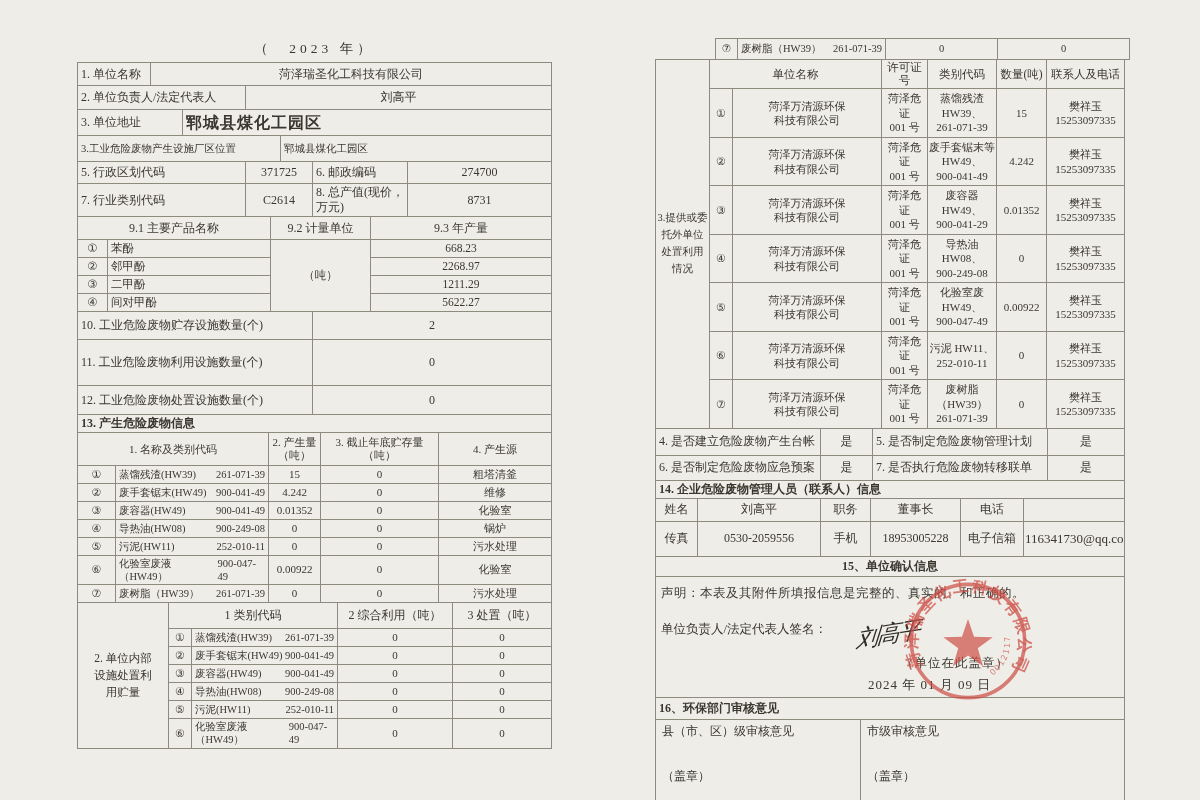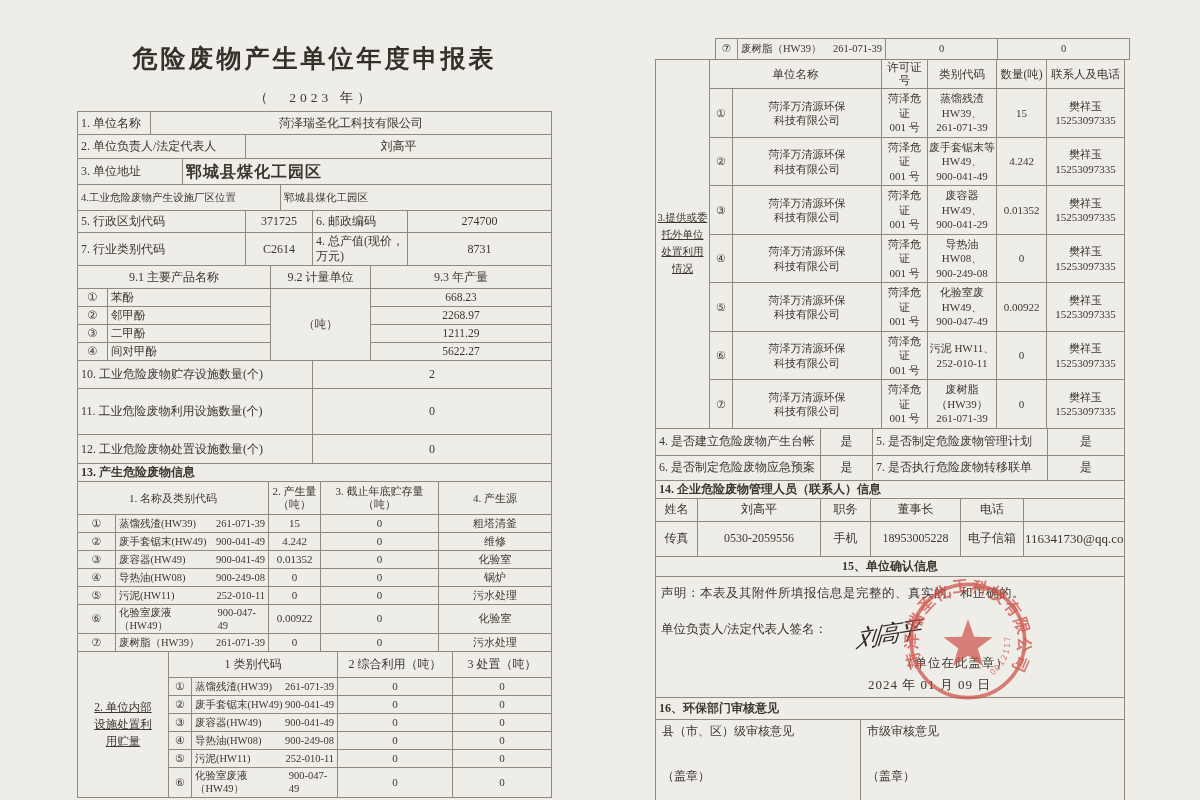--- a/index.html
+++ b/index.html
@@ -42,21 +42,21 @@
   .tprod .hd td{height:20px;}
   .tprod .dr td{height:15px;font-size:11.5px;}
   .t1012 td{height:25px;}
   .sec-title td{height:15px;font-weight:bold;}
   .twaste .hd td{height:30px;font-size:11px;line-height:1.15;}
   .twaste .dr td{height:15px;font-size:11px;}
   .splitcell{display:flex;justify-content:space-between;font-size:10.5px;}
   .flexrow{display:flex;margin-top:-1px;align-items:stretch;}
   .sidebox{
     box-sizing:border-box;border:1px solid var(--border);
-    display:flex;align-items:center;justify-content:center;text-align:center;text-decoration:underline;
+    display:flex;align-items:center;justify-content:center;text-align:center;
   }
   .side-int{width:92px;font-size:11.5px;line-height:1.5;}
   .side-ext{width:55px;font-size:10.5px;line-height:1.6;padding:0 1px;}
   .flexrow > .grow{flex:1;margin-left:-1px;}
   .tint .hd td{height:23px;}
   .tint .dr td{height:15px;font-size:11px;}
   
   .tcont{width:415px;margin-left:60px;}
   .tcont td{height:18px;font-size:10.5px;}
   .text .hd td{height:26px;font-size:11.5px;line-height:1.15;}
@@ -82,21 +82,20 @@
   .seal{position:absolute;left:248px;top:0px;opacity:0.85;}
   .ts16 td{height:19px;}
   .treview td{height:112px;vertical-align:top;padding:4px 6px;}
   .review-seal{margin-top:30px;}
   .review-ymd{margin-top:20px;text-align:center;padding-left:55px;letter-spacing:6px;}
 </style>
 </head>
 <body>
 
 <div class="page" id="pageL">
-  <div class="form-title">危险废物产生单位年度申报表</div>
   <div class="year-line">（　2023 年）</div>
 
   <table class="t1">
     <colgroup>
         <col style="width:73px">
         <col>
       </colgroup>
     <tbody>
         <tr>
       <td>1. 单位名称</td>
@@ -128,21 +127,21 @@
     </tr>
   </tbody>
     </table>
   <table class="t4 stack">
     <colgroup>
         <col style="width:203px">
         <col>
       </colgroup>
     <tbody>
         <tr>
-      <td>4.工业危险废物产生设施厂区位置</td>
+      <td>3.工业危险废物产生设施厂区位置</td>
       <td class="l">郓城县煤化工园区</td>
     </tr>
   </tbody>
     </table>
   <table class="t56 stack">
     <colgroup>
         <col style="width:168px">
         <col style="width:67px">
         <col style="width:95px">
         <col>
@@ -160,21 +159,21 @@
     <colgroup>
         <col style="width:168px">
         <col style="width:67px">
         <col style="width:95px">
         <col>
       </colgroup>
     <tbody>
         <tr>
       <td>7. 行业类别代码</td>
       <td class="c">C2614</td>
-      <td>4. 总产值(现价，万元)</td>
+      <td>8. 总产值(现价，万元)</td>
       <td class="c">8731</td>
     </tr>
   </tbody>
     </table>
 
   <table class="tprod stack">
     <colgroup>
         <col style="width:30px">
         <col style="width:163px">
         <col style="width:100px">

